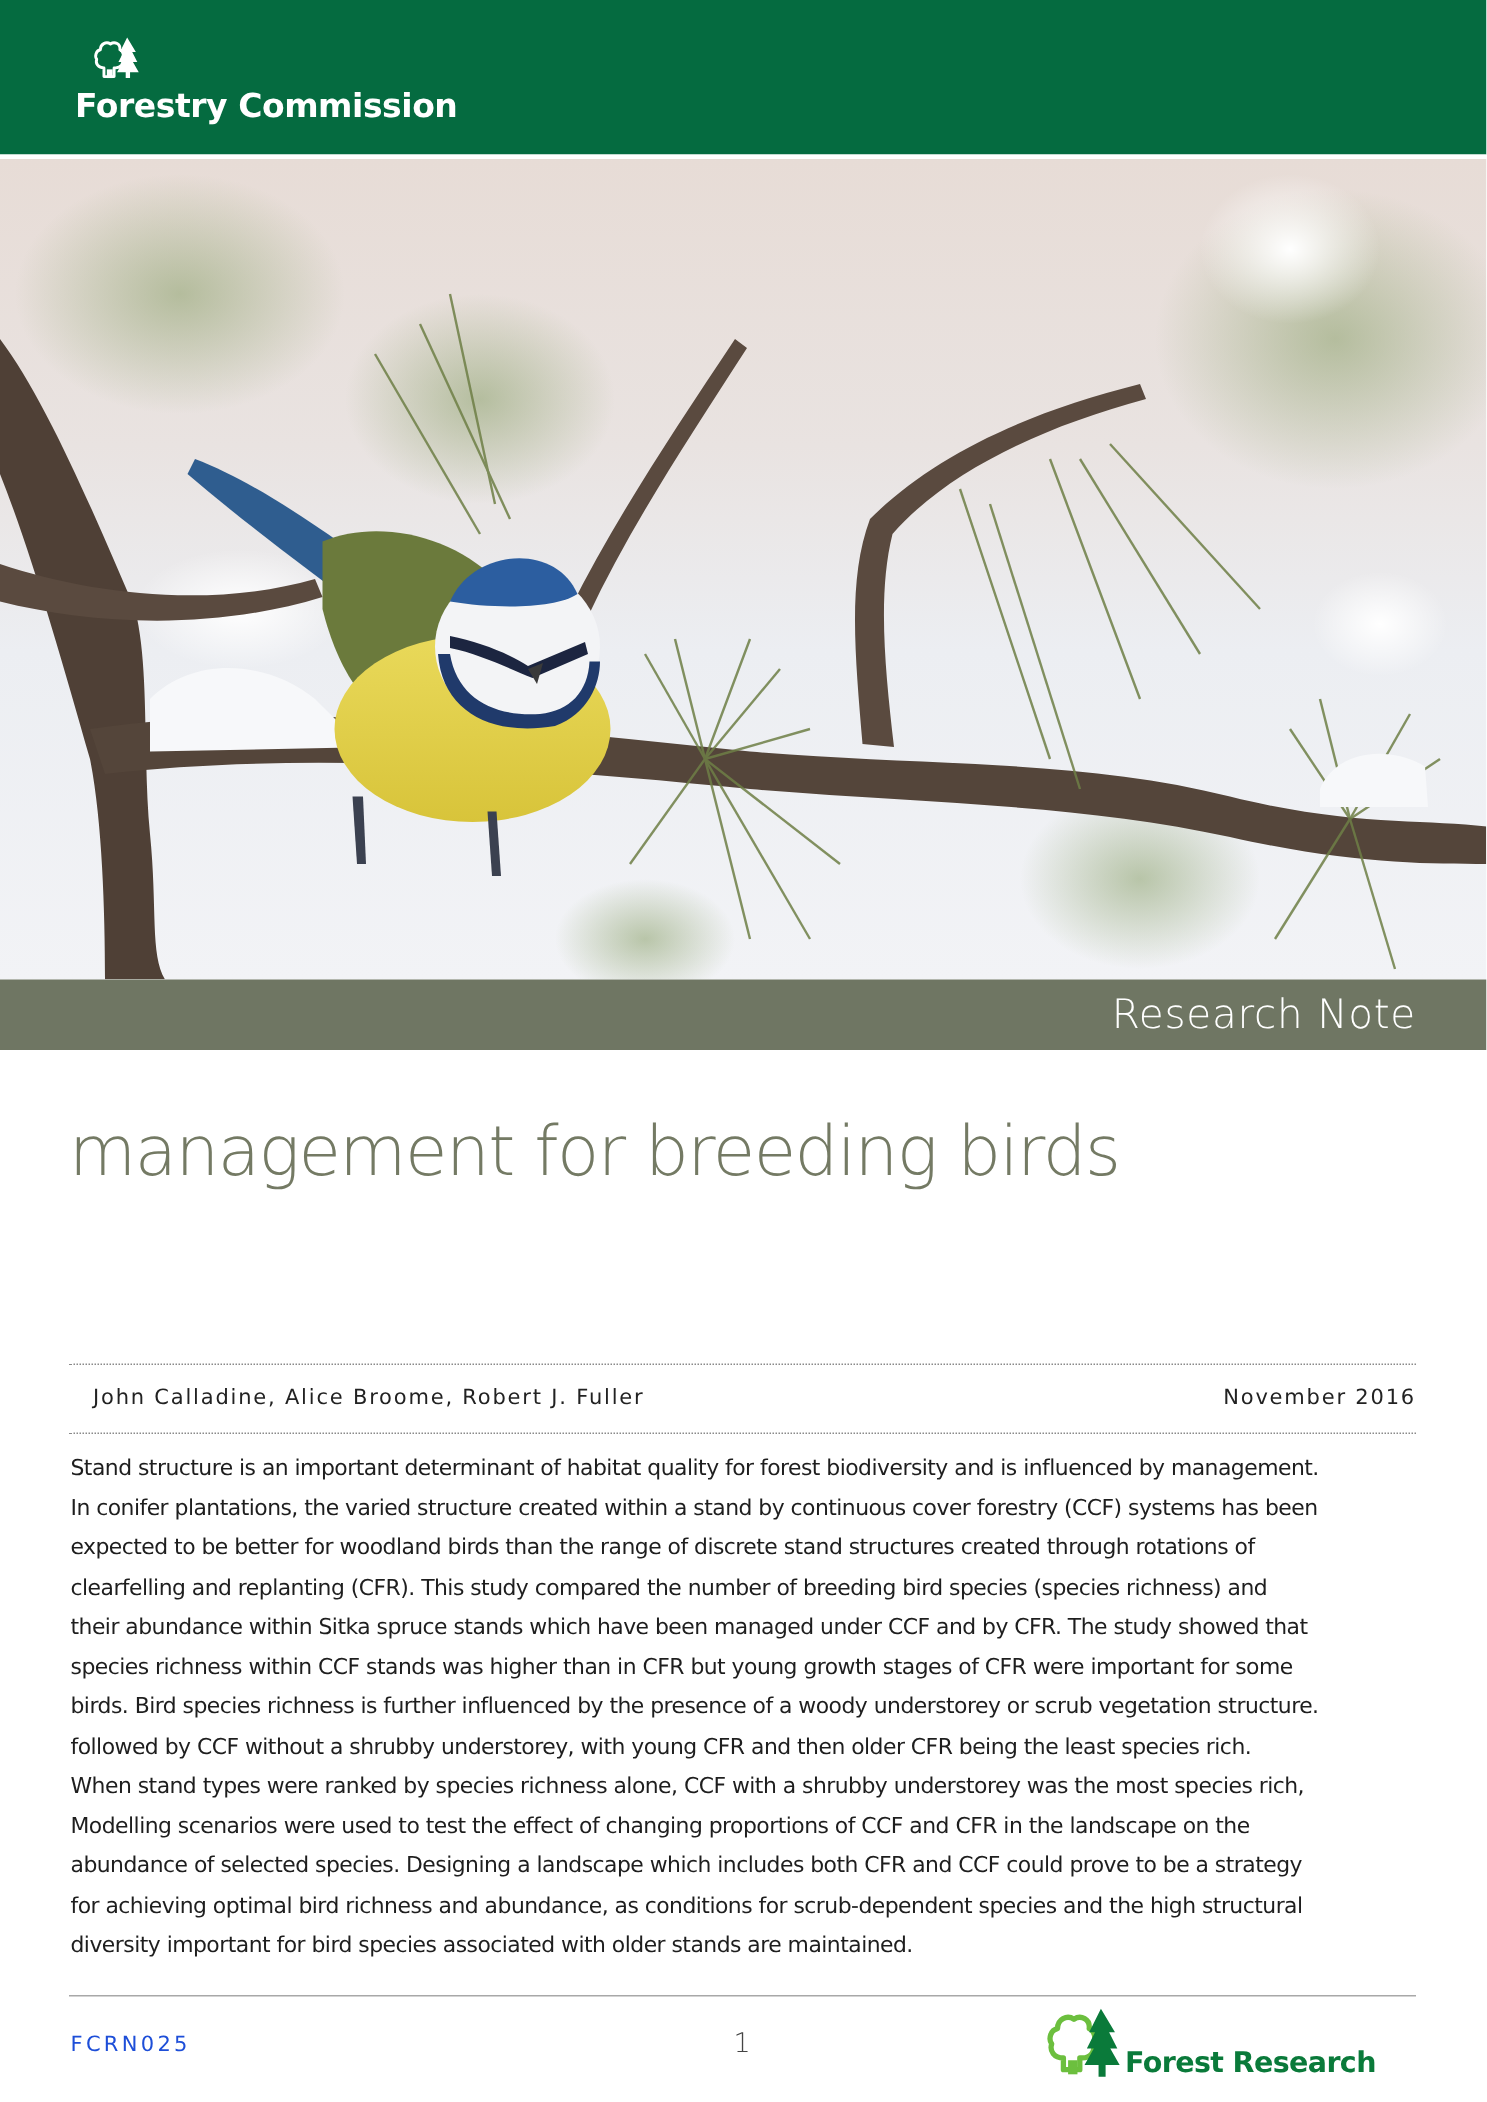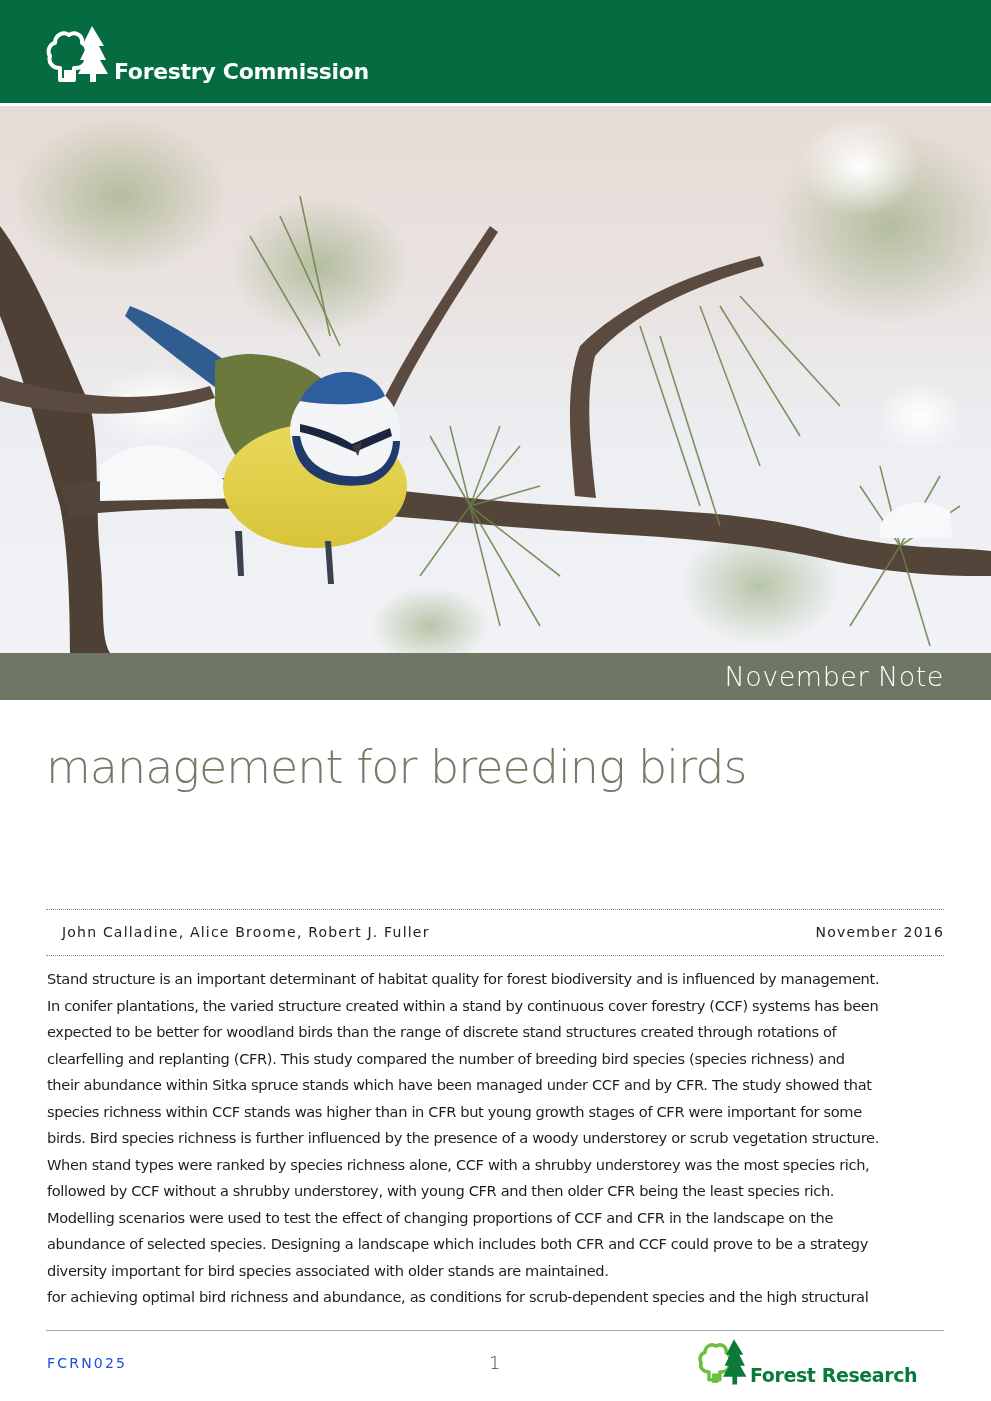--- a/index.html
+++ b/index.html
@@ -5,21 +5,21 @@
   * { box-sizing: border-box; margin: 0; padding: 0; }
   html, body { width: 991px; height: 1401px; background: #ffffff; overflow: hidden; }
   body { position: relative; font-family: "DejaVu Sans", sans-serif; }
 
   .header {
     position: absolute; left: 0; top: 0; width: 991px; height: 103px;
     background: #056b40;
   }
   .header-logo {
     position: absolute; left: 46px; top: 24px; height: 60px;
-    display: flex; align-items: flex-end;
+    display: flex; align-items: flex-start; flex-direction: column;
   }
   .header-logo svg { width: 64px; height: 60px; }
   .header-logo .logo-text {
     color: #ffffff; font-family: "DejaVu Sans", sans-serif; font-weight: bold;
     font-size: 22px; margin-left: 4px; letter-spacing: -0.3px; margin-top: 6px;
   }
   .header-rule { position: absolute; left: 0; top: 103px; width: 991px; height: 3px; background: #ffffff; }
 
   .hero {
     position: absolute; left: 0; top: 106px; width: 991px; height: 547px;
@@ -180,46 +180,46 @@
     <path d="M292 330 C295 370 330 385 370 378 C392 370 400 350 400 335 L393 335 C392 355 380 368 360 370 C330 372 305 360 300 330 Z" fill="#203a6b"></path>
 
     <path d="M352 340 L362 336 L358 350 Z" fill="#3a3a3a"></path>
 
     <path d="M235 425 L238 470 L244 470 L242 425 Z" fill="#3b4150"></path>
     <path d="M325 435 L328 478 L334 478 L331 435 Z" fill="#3b4150"></path>
   </svg>
 </div>
 
 <div class="band">
-  <span class="band-label">November Note</span>
+  <span class="band-label">Research Note</span>
 </div>
 
 <h1 class="title">
   <span style="display:block">management for breeding birds</span>
 </h1>
 
 <div class="meta-rule top"></div>
 <div class="authors">John Calladine, Alice Broome, Robert J. Fuller</div>
 <div class="date">November 2016</div>
 <div class="meta-rule bottom"></div>
 
 <div class="abstract">
   <span class="line">Stand structure is an important determinant of habitat quality for forest biodiversity and is influenced by management.</span>
   <span class="line">In conifer plantations, the varied structure created within a stand by continuous cover forestry (CCF) systems has been</span>
   <span class="line">expected to be better for woodland birds than the range of discrete stand structures created through rotations of</span>
   <span class="line">clearfelling and replanting (CFR). This study compared the number of breeding bird species (species richness) and</span>
   <span class="line">their abundance within Sitka spruce stands which have been managed under CCF and by CFR. The study showed that</span>
   <span class="line">species richness within CCF stands was higher than in CFR but young growth stages of CFR were important for some</span>
   <span class="line">birds. Bird species richness is further influenced by the presence of a woody understorey or scrub vegetation structure.</span>
+  <span class="line">followed by CCF without a shrubby understorey, with young CFR and then older CFR being the least species rich.</span>
   <span class="line">When stand types were ranked by species richness alone, CCF with a shrubby understorey was the most species rich,</span>
-  <span class="line">followed by CCF without a shrubby understorey, with young CFR and then older CFR being the least species rich.</span>
   <span class="line">Modelling scenarios were used to test the effect of changing proportions of CCF and CFR in the landscape on the</span>
   <span class="line">abundance of selected species. Designing a landscape which includes both CFR and CCF could prove to be a strategy</span>
+  <span class="line">for achieving optimal bird richness and abundance, as conditions for scrub-dependent species and the high structural</span>
   <span class="line">diversity important for bird species associated with older stands are maintained.</span>
-  <span class="line">for achieving optimal bird richness and abundance, as conditions for scrub-dependent species and the high structural</span>
 </div>
 
 <div class="footer-rule"></div>
 <div class="doc-code">FCRN025</div>
 <div class="page-number">1</div>
 <div class="footer-logo">
   <svg viewBox="0 0 64 60">
     <path d="M14 54 L14 44 C6 44 2 38 4 32 C1 28 3 20 9 19 C9 11 17 7 23 11 C29 7 37 11 36 19 C41 21 42 28 39 32 C42 38 37 44 30 44 L28 44 L28 54 Z" fill="none" stroke="#6cbf3e" stroke-width="4.5" stroke-linejoin="round"></path>
     <rect x="18" y="46" width="8" height="12" fill="#6cbf3e"></rect>
     <path d="M46 2 L36 22 L41 22 L34 36 L40 36 L32 50 L44 50 L44 60 L50 60 L50 50 L62 50 L54 36 L60 36 L53 22 L58 22 Z" fill="#0a7a3a"></path>

